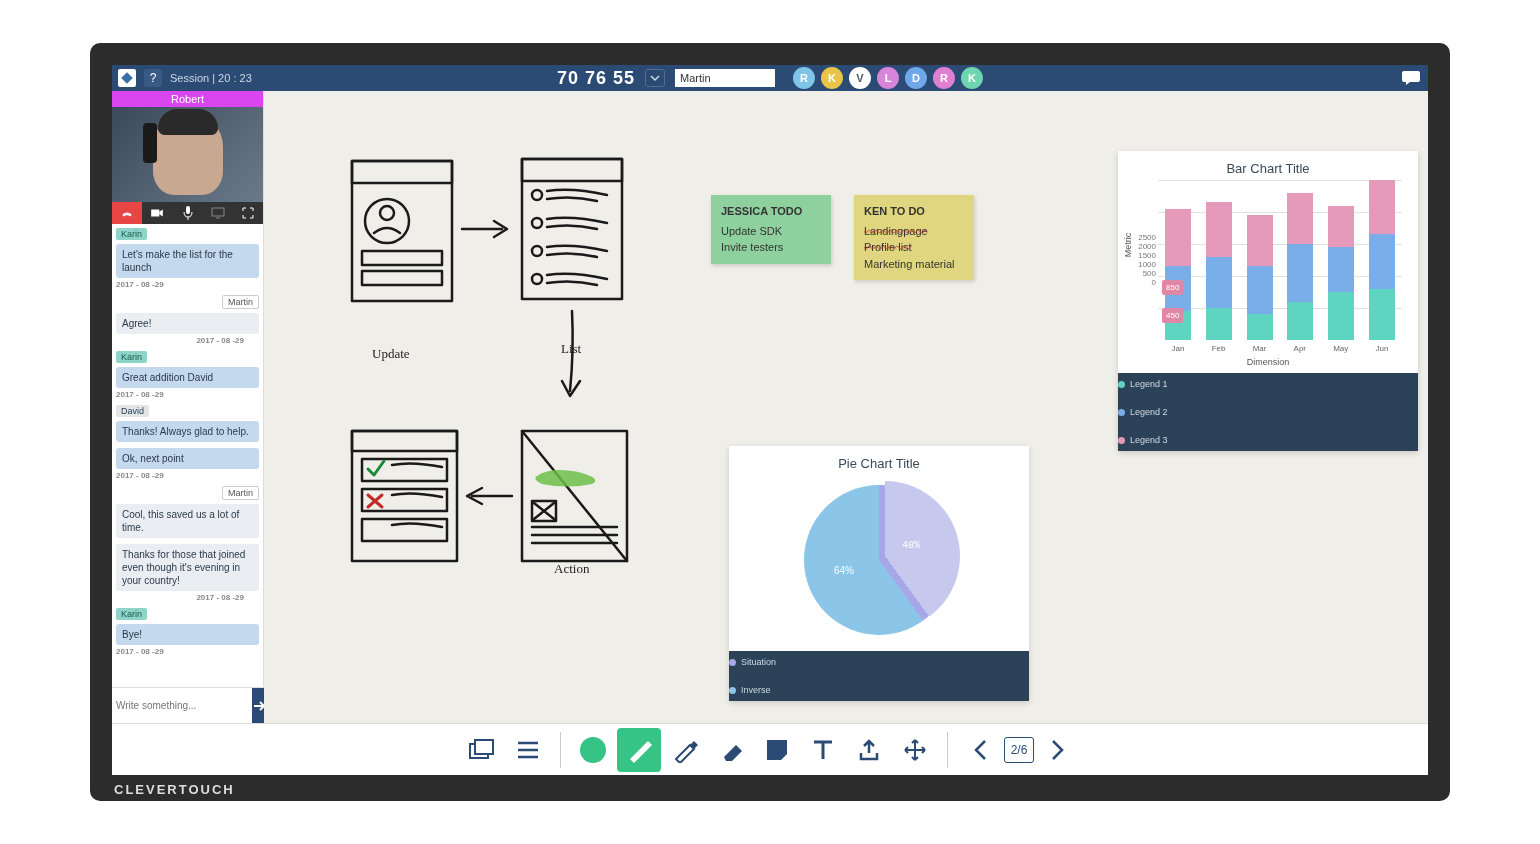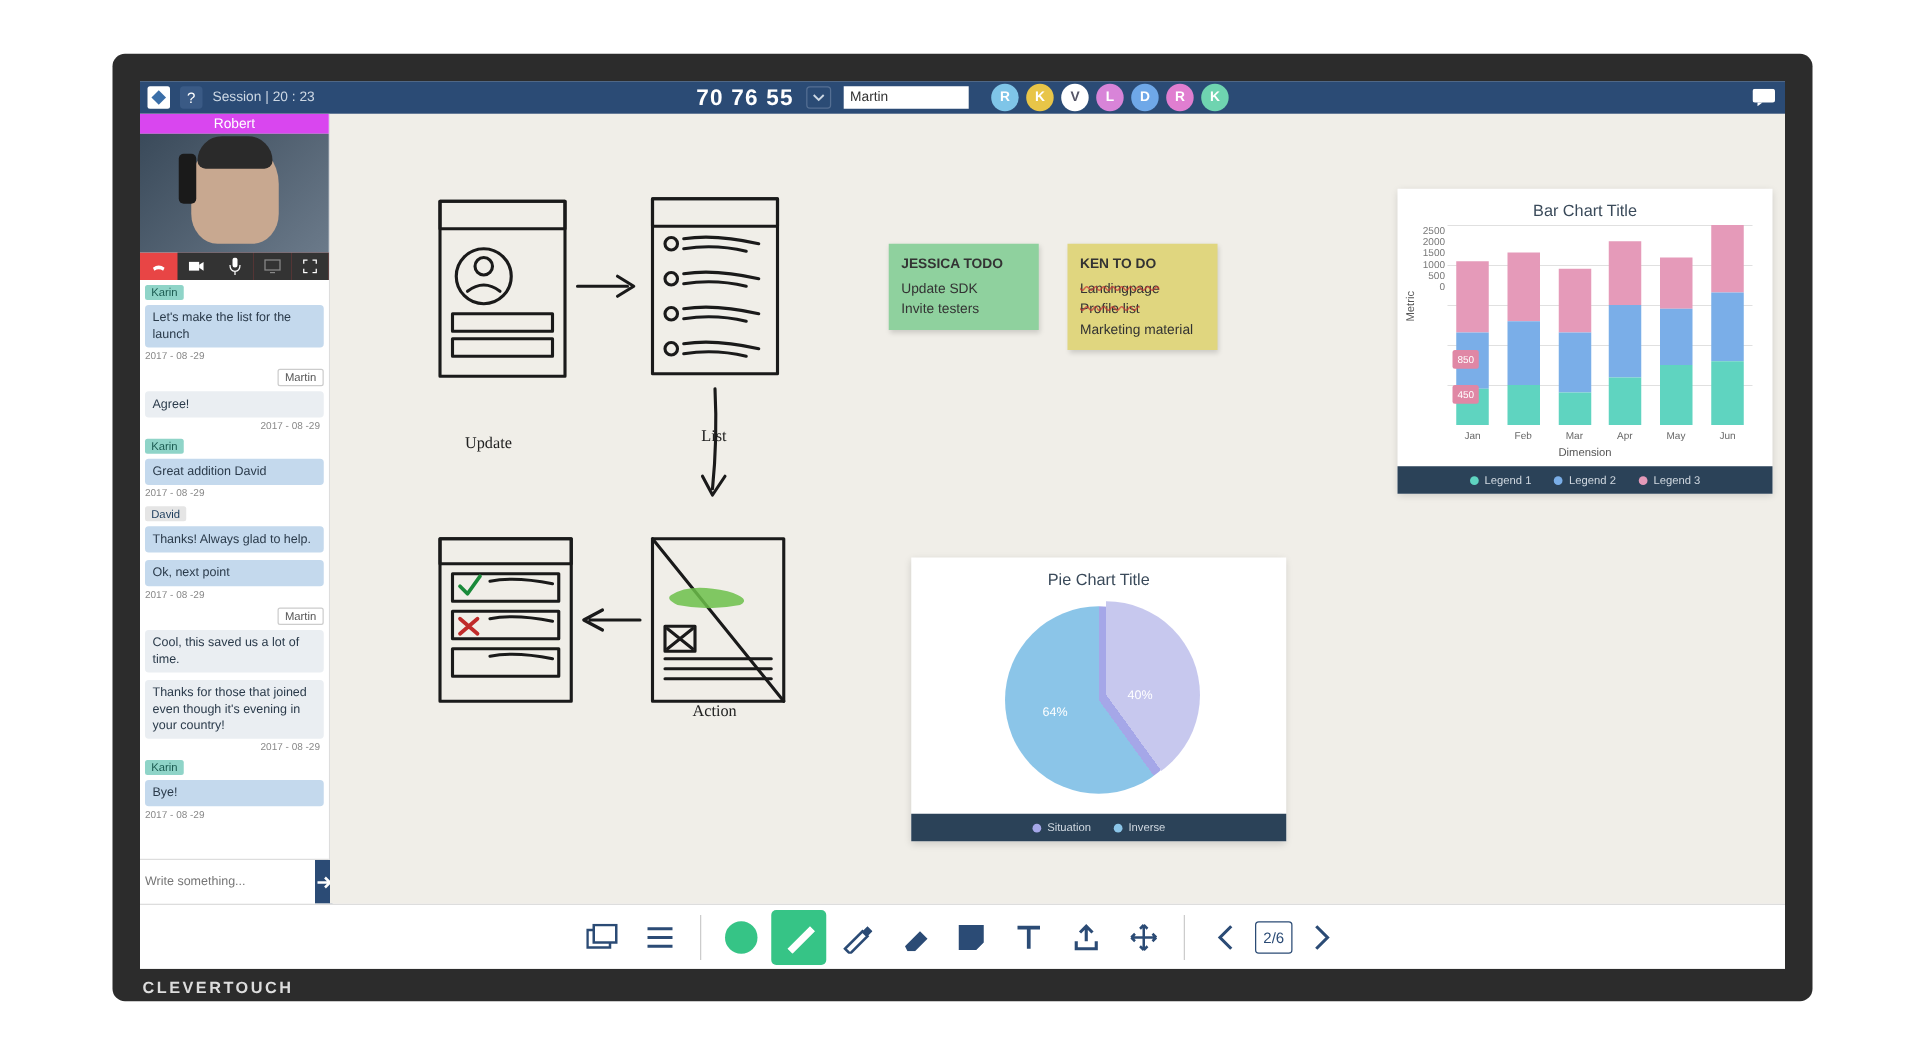--- a/index.html
+++ b/index.html
@@ -86,21 +86,21 @@
   .vc-btn { flex:1; display:flex; align-items:center; justify-content:center; color:#fff; cursor:pointer; }
   .vc-btn.dark { background:#333; }
   .chat-area { flex:1; overflow:auto; padding:4px 4px 4px 4px; background:#fff; }
   .msg-group { margin-bottom:6px; }
   .msg-sender { font-size:9px; padding:1px 5px; display:inline-block; border-radius:2px; margin-bottom:2px; }
   .msg-sender.karin { background:#8fd4c8; color:#1a5a50; }
   .msg-sender.david { background:#e5e5e5; color:#1a3a5a; }
   .msg-sender.martin { background:#fff; border:1px solid #ccc; color:#555; float:right; }
   .msg-bubble { background:#c4d9ed; color:#2a3a4a; padding:4px 6px; font-size:10px; border-radius:3px; clear:both; line-height:1.3; }
   .msg-bubble.right { background:#eaeef2; }
-  .msg-time { font-size:8px; color:#888; margin:2px 3px 5px 0; }
+  .msg-time { font-size:8px; color:#888; margin:2px 15px 5px 0;font-weight:bold; }
   .msg-time.right { text-align:right; }
   .clearb { clear:both; height:2px; }
   .chat-input-row { display:flex; height:36px; border-top:1px solid #ddd; }
   .chat-input { flex:1; border:none; font-size:10px; padding:4px; color:#888; }
   .chat-send { width:30px; background:#2b4b75; color:#fff; display:flex; align-items:center; justify-content:center; cursor:pointer; }
 
   
   .canvas {
     flex:1;
     position:relative;
@@ -109,27 +109,27 @@
   .sketch-label { position:absolute; font-family:"Comic Sans MS", cursive; font-size:13px; color:#222; }
   .sticky { position:absolute; width:120px; padding:8px 10px; font-size:11px; line-height:1.5; color:#333; box-shadow:1px 2px 4px rgba(0,0,0,.15); }
   .sticky.green { background:#8fd19e; }
   .sticky.yellow { background:#e0d67f; }
   .sticky .title { font-weight:600; margin-bottom:3px; font-size:11px; }
   .strike { text-decoration: line-through wavy rgba(200,50,50,.7); }
 
   
   .chart-card { position:absolute; background:#fff; box-shadow:0 2px 6px rgba(0,0,0,.15); }
   .chart-title { text-align:center; font-size:13px; color:#3a4a5a; font-weight:500; padding:10px 0 4px 0; }
-  .chart-legend { background:#2b4258; color:#d0d8e0; font-size:9px; display:flex; justify-content:center; gap:18px; padding:6px 0; }
+  .chart-legend { background:#2b4258; color:#d0d8e0; font-size:9px; display:flex; justify-content:flex-end; gap:18px; padding:6px 0;flex-direction:column; }
   .leg-item { display:flex; align-items:center; gap:5px; }
   .leg-dot { width:7px; height:7px; border-radius:50%; }
 
   
   .bar-area { display:flex; height:160px; padding:0 16px 0 40px; position:relative; }
-  .y-axis { position:absolute; left:8px; top:0; bottom:0; width:30px; display:flex; flex-direction:column; justify-content:flex-start; font-size:8px; color:#777; text-align:right; }
+  .y-axis { position:absolute; left:8px; top:0; bottom:0; width:30px; display:flex; flex-direction:column; justify-content:center; font-size:8px; color:#777; text-align:right; }
   .y-title { position:absolute; left:-2px; top:50%; transform:rotate(-90deg) translateX(20px); font-size:9px; color:#555; }
   .bars { flex:1; display:flex; align-items:flex-end; justify-content:space-around; position:relative; }
   .bars::before { content:""; position:absolute; inset:0; background:repeating-linear-gradient(to top, transparent 0, transparent 31px, #e0e0e0 31px, #e0e0e0 32px); }
   .bar-col { width:26px; display:flex; flex-direction:column; justify-content:flex-end; height:100%; position:relative; z-index:1; }
   .seg { width:100%; }
   .x-labels { display:flex; justify-content:space-around; padding:4px 16px 2px 40px; font-size:8px; color:#666; }
   .x-title { text-align:center; font-size:9px; color:#555; padding:2px 0 6px 0; }
   .annot { position:absolute; font-size:8px; color:#fff; background:#e087a5; padding:3px 4px; border-radius:2px; z-index:2; }
 
   
@@ -417,21 +417,21 @@
                 <span>Legend 3</span>
               </div>
             </div>
         </div>
 
         <div class="chart-card" style="left:465px; top:355px; width:300px;">
           <div class="chart-title">Pie Chart Title</div>
           <div class="pie-wrap">
             <div class="pie">
               <div class="pie-slice-pull"></div>
-              <div class="pie-lbl" style="left:98px; top:66px;">40%</div>
+              <div class="pie-lbl" style="left:98px; top:55px;font-family:Liberation Mono, monospace;">40%</div>
               <div class="pie-lbl" style="left:30px; top:80px;">64%</div>
             </div>
           </div>
           <div class="chart-legend" id="pieLegend">
               <div class="leg-item">
                 <span class="leg-dot" style="background:#a5a7e8"></span>
                 <span>Situation</span>
               </div>
               <div class="leg-item">
                 <span class="leg-dot" style="background:#8bc5e8"></span>

